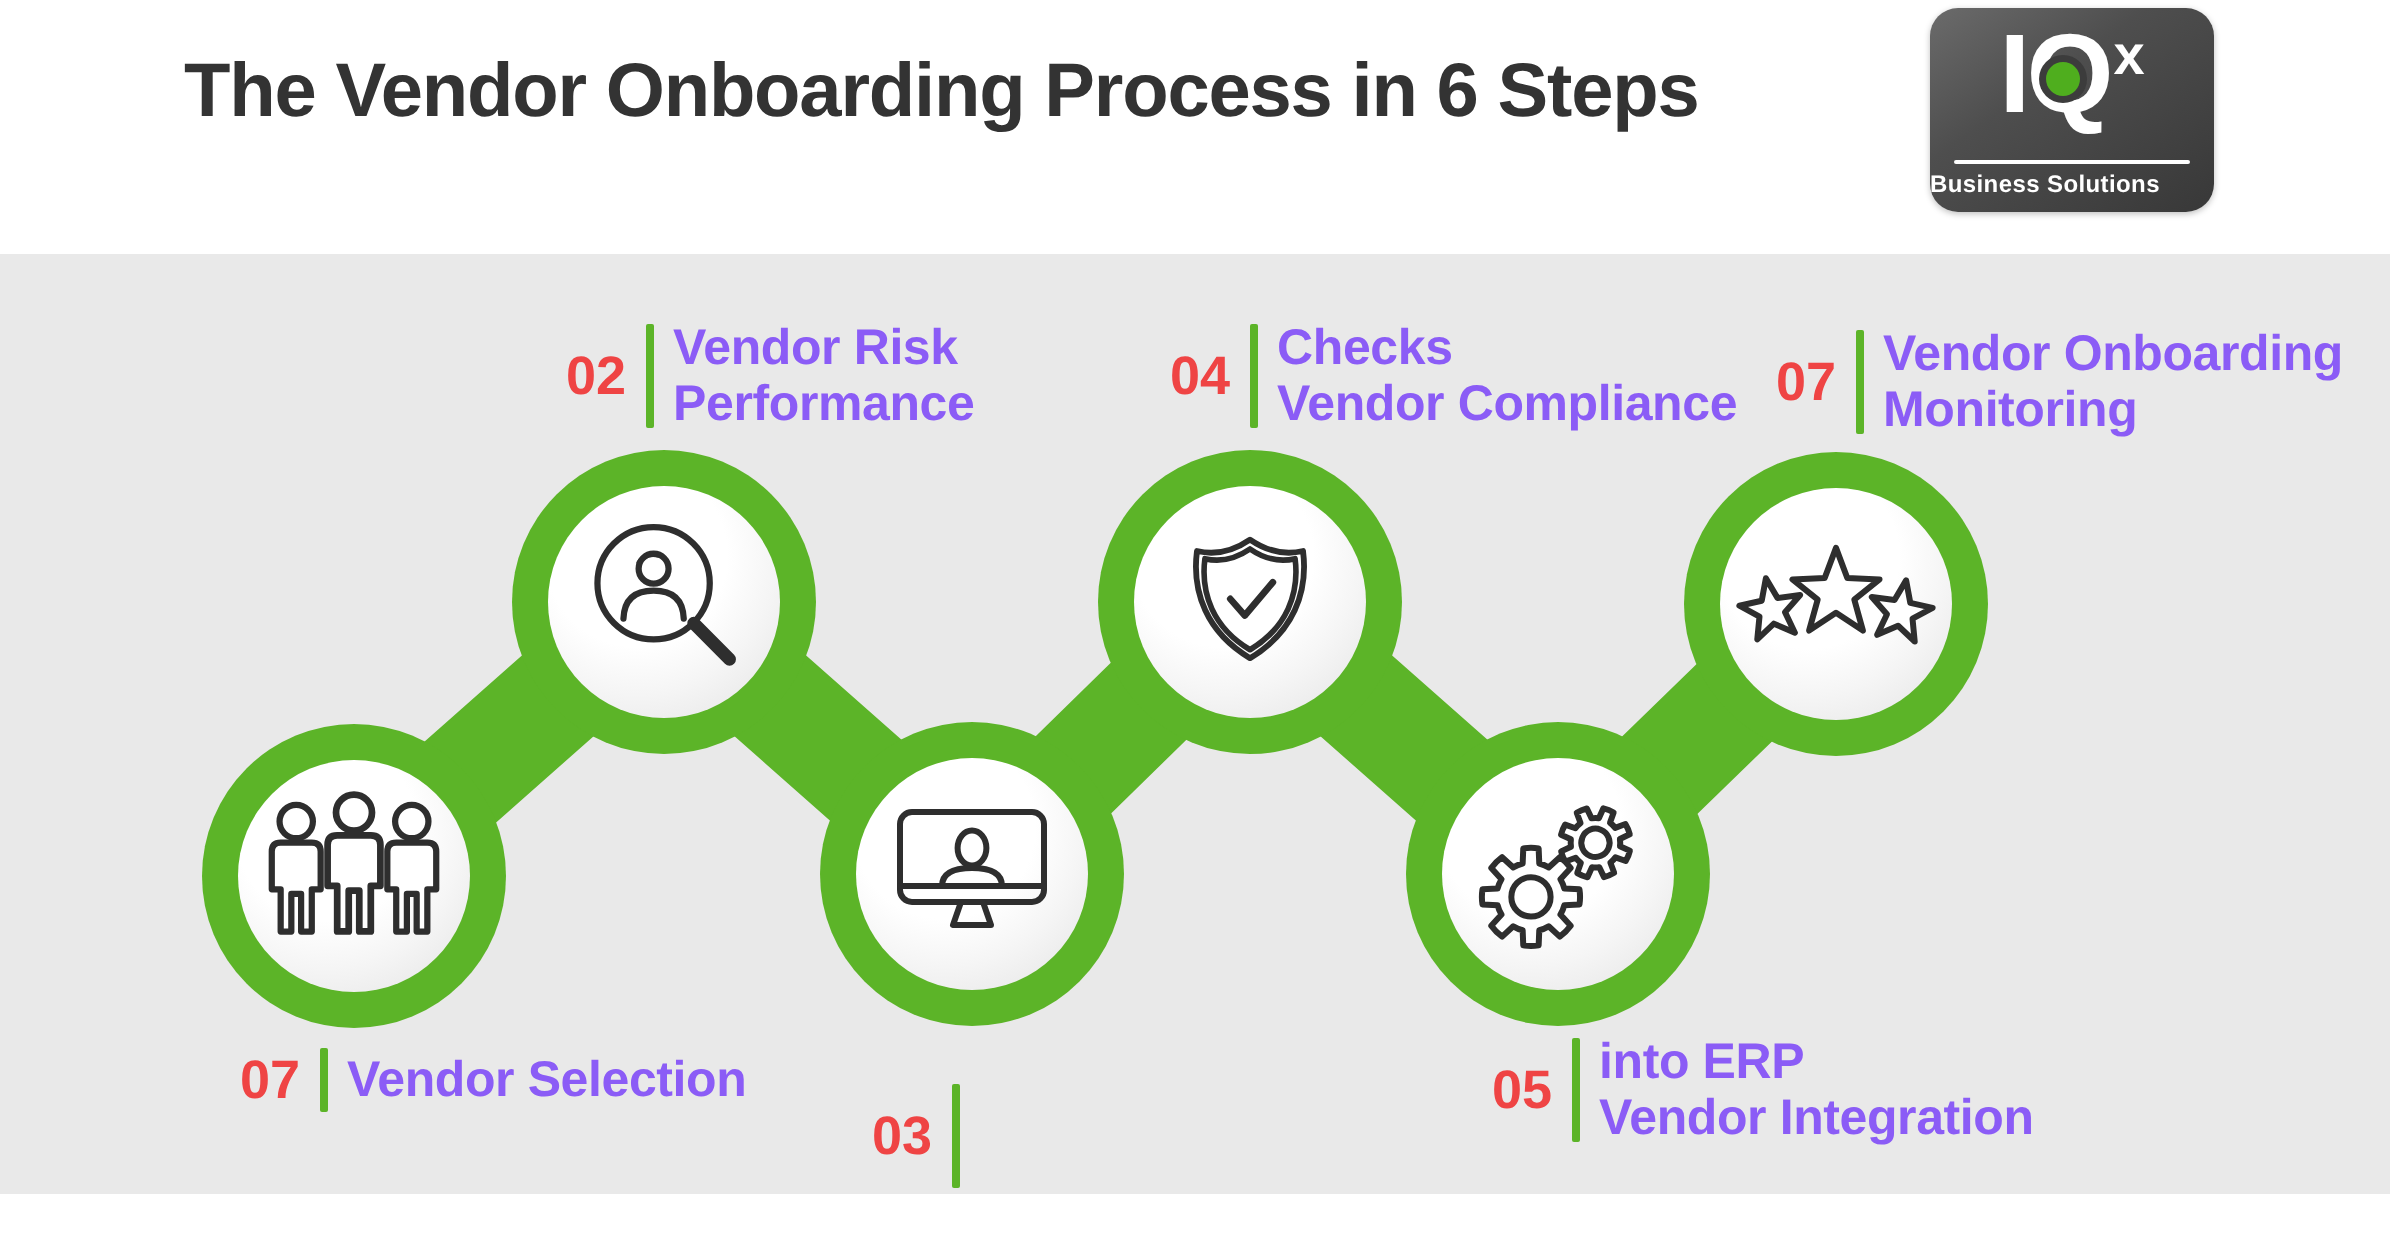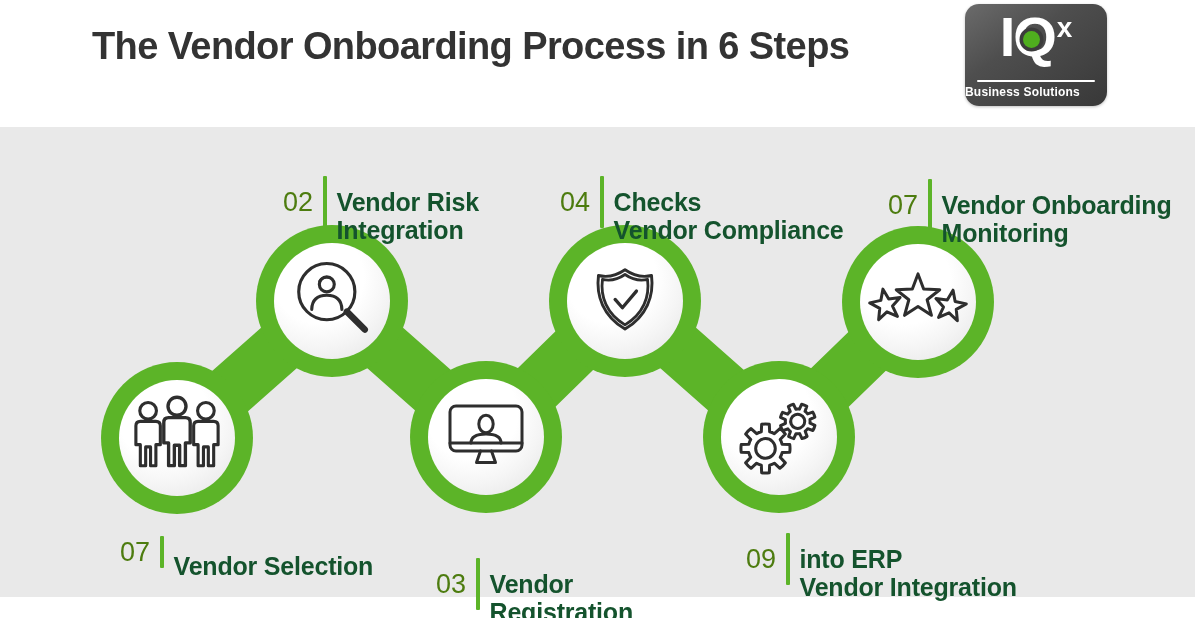--- a/index.html
+++ b/index.html
@@ -42,25 +42,25 @@
 
   .step-circle {
     position:absolute; width:116px; height:116px; border-radius:50%;
     background:radial-gradient(circle at 38% 30%, #ffffff 42%, #f5f5f5 64%, #e2e2e2 100%);
     display:flex; align-items:center; justify-content:center;
   }
   .icon-svg { display:block; }
 
   
   .step-label { position:absolute; display:flex; align-items:center; gap:10px; }
-  .step-num  { font-size:27px; font-weight:normal; color:#4d7c0f; }
+  .step-num  { font-size:27px; font-weight:bold; color:#ef4444; }
   .vline     { width:3.5px; background:#5cb428; border-radius:1px; }
   .one-line .vline { height:32px; }
   .two-line .vline { height:52px; }
-  .step-text { font-size:25px; font-weight:bold; color:#14532d; line-height:1.12; letter-spacing:-0.2px; white-space:nowrap;margin-top:28px; }
+  .step-text { font-size:25px; font-weight:bold; color:#8b5cf6; line-height:1.12; letter-spacing:-0.2px; white-space:nowrap; }
   .step-text .line { display:block; }
 </style>
 </head>
 <body>
 
 <div id="page-root">
 
   <div class="header-band">
     <div class="page-title">The Vendor Onboarding Process in 6 Steps</div>
     <div class="brand-logo">
@@ -174,44 +174,40 @@
     <span class="step-text">
       <span class="line">Vendor Selection</span>
     </span>
   </div>
 
   <div class="step-label two-line" style="left:283px;top:160px">
     <span class="step-num">02</span>
     <span class="vline"></span>
     <span class="step-text">
       <span class="line">Vendor Risk</span>
-      <span class="line">Integration</span>
+      <span class="line">Performance</span>
     </span>
   </div>
 
   <div class="step-label two-line" style="left:436px;top:542px">
     <span class="step-num">03</span>
     <span class="vline"></span>
-    <span class="step-text">
-      <span class="line">Vendor</span>
-      <span class="line">Registration</span>
-    </span>
-  </div>
-
-  <div class="step-label two-line" style="left:560px;top:160px">
+  </div>
+
+  <div class="step-label two-line" style="left:585px;top:160px">
     <span class="step-num">04</span>
     <span class="vline"></span>
     <span class="step-text">
       <span class="line">Checks</span>
       <span class="line">Vendor Compliance</span>
     </span>
   </div>
 
   <div class="step-label two-line" style="left:746px;top:517px">
-    <span class="step-num">09</span>
+    <span class="step-num">05</span>
     <span class="vline"></span>
     <span class="step-text">
       <span class="line">into ERP</span>
       <span class="line">Vendor Integration</span>
     </span>
   </div>
 
   <div class="step-label two-line" style="left:888px;top:163px">
     <span class="step-num">07</span>
     <span class="vline"></span>

